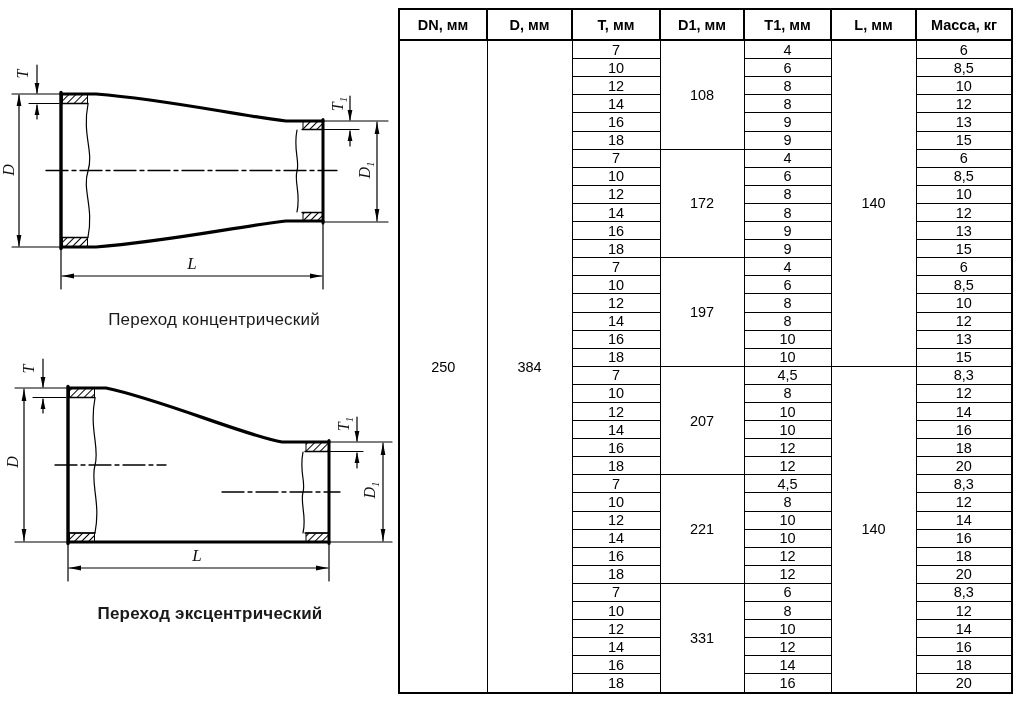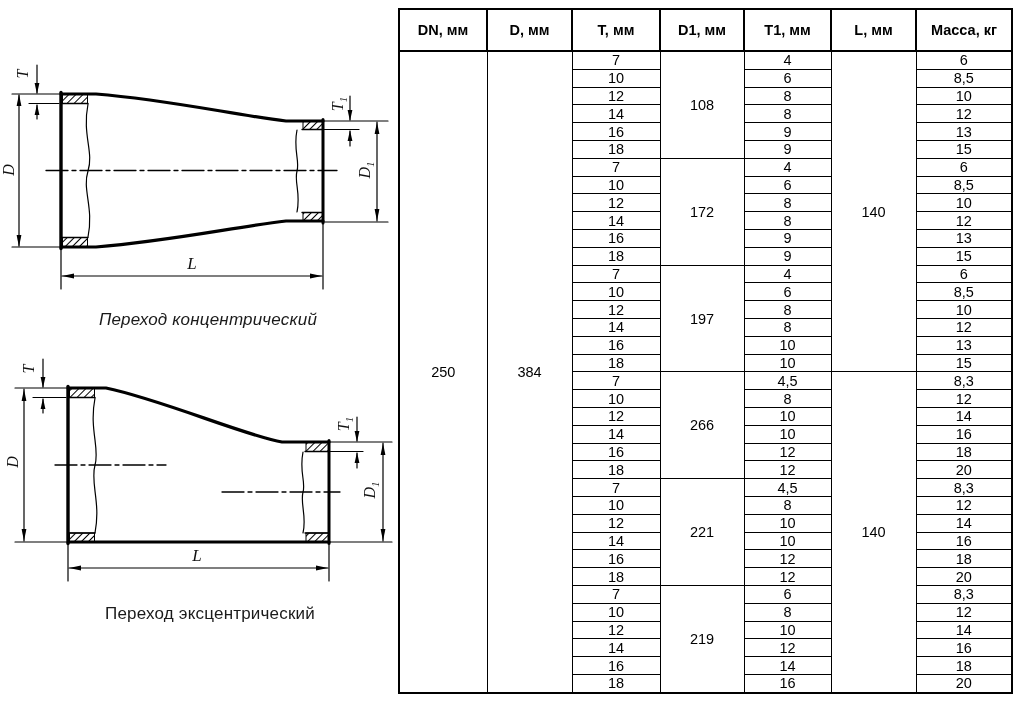--- a/index.html
+++ b/index.html
@@ -22,43 +22,43 @@
   .dim-label sub { font-size: 11px; font-style: italic; }
 
   .caption {
     position: absolute;
     width: 340px;
     text-align: center;
     font-size: 17px;
     color: #1a1a1a;
     letter-spacing: 0.2px;
   }
-  .caption.c1 { left: 38px; top: 310px; font-style: italic; }
-  .caption.c2 { left: 40px; top: 604px; }
+  .caption.c1 { left: 44px; top: 310px; }
+  .caption.c2 { left: 40px; top: 604px; font-weight: bold; }
 
   
   table.dims {
     position: absolute;
     left: 398px;
     top: 8px;
     width: 613px;
     height: 686px;
     border-collapse: collapse;
     table-layout: fixed;
     background: #fff;
     border: 2.5px solid #000;
   }
   table.dims th {
     border: 2px solid #000;
     font-weight: bold;
     font-size: 14.5px;
     height: 31px;
     text-align: center;
     vertical-align: middle;
-    padding: 12px;
+    padding: 6px;
   }
   table.dims td {
     border: 1.6px solid #000;
     font-size: 14.5px;
     line-height: 14px;
     text-align: center;
     vertical-align: middle;
     padding: 0;
   }
 </style>
@@ -325,21 +325,21 @@
           <td>10</td>
           <td>13</td>
         </tr>
         <tr>
           <td>18</td>
           <td>10</td>
           <td>15</td>
         </tr>
         <tr>
           <td>7</td>
-          <td rowspan="6">266</td>
+          <td rowspan="6">207</td>
           <td>4,5</td>
           <td rowspan="18">140</td>
           <td>8,3</td>
         </tr>
         <tr>
           <td>10</td>
           <td>8</td>
           <td>12</td>
         </tr>
         <tr>
@@ -388,21 +388,21 @@
           <td>12</td>
           <td>18</td>
         </tr>
         <tr>
           <td>18</td>
           <td>12</td>
           <td>20</td>
         </tr>
         <tr>
           <td>7</td>
-          <td rowspan="6">219</td>
+          <td rowspan="6">331</td>
           <td>6</td>
           <td>8,3</td>
         </tr>
         <tr>
           <td>10</td>
           <td>8</td>
           <td>12</td>
         </tr>
         <tr>
           <td>12</td>

